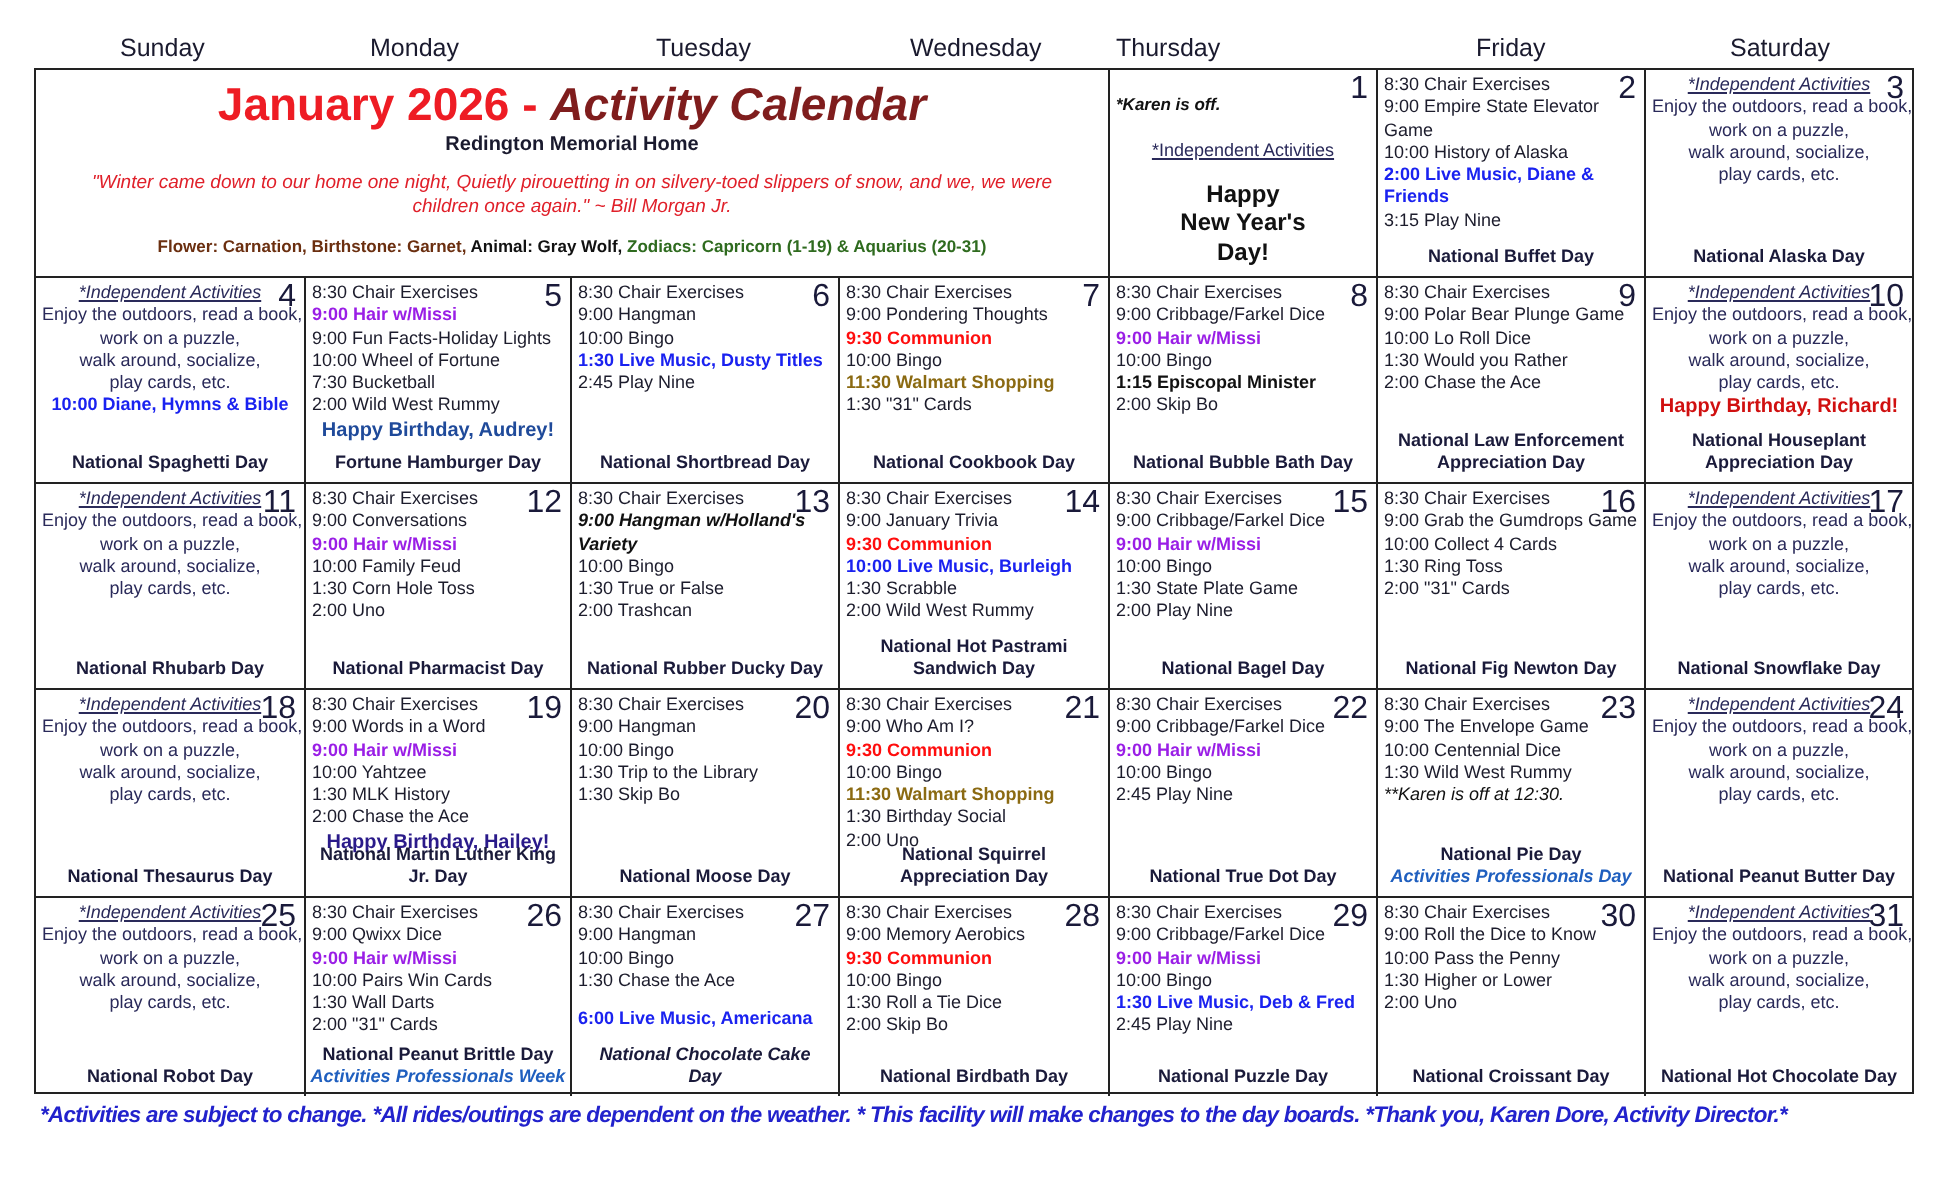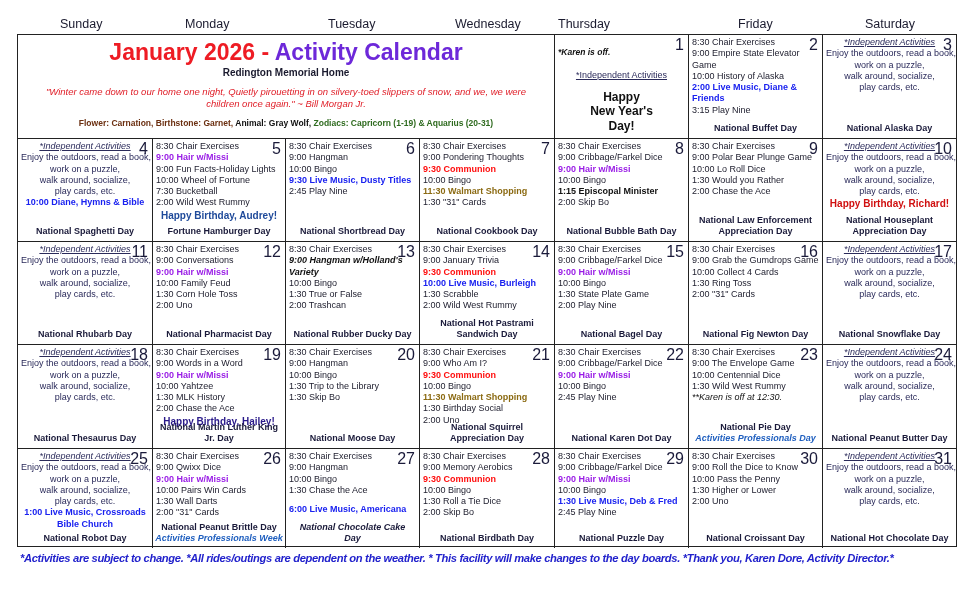--- a/index.html
+++ b/index.html
@@ -23,21 +23,21 @@
   .c-comm { color:#ff0d0d; font-weight:bold; }
   .c-music { color:#1a22f0; font-weight:bold; }
   .c-walmart { color:#8b6a12; font-weight:bold; }
   .c-bold { color:#111; font-weight:bold; }
   .c-bolditalic { color:#111; font-weight:bold; font-style:italic; }
   .c-italic { color:#111; font-style:italic; }
   .bday { text-align:center; font-weight:bold; font-size:10px; line-height:13px; }
   .header-block { position:absolute; left:0; top:0; width:537px; height:104px; border-right:1px solid #222; border-bottom:1px solid #222; box-sizing:border-box; text-align:center; }
   .title { font-size:23px; font-weight:bold; margin-top:3px; line-height:28px; }
   .title .red { color:#ee1c24; }
-  .title .green { color:#6d28d9; }
+  .title .green { color:#7f1d1d;font-style:italic; }
   .subtitle { font-size:10px; font-weight:bold; color:#1a1a2e; line-height:13px; }
   .quote { font-size:9.5px; font-style:italic; color:#e0202a; line-height:12px; margin:7px 14px 0; }
   .facts { font-size:8.5px; font-weight:bold; margin-top:8px; }
   .facts .brown { color:#6b2f10; }
   .facts .dark { color:#111;margin-top:36px; }
   .facts .grn { color:#2f6b1f; }
   .footer { position:absolute; left:20px; top:552px; font-size:11.2px; font-weight:bold; font-style:italic; color:#2222cc; letter-spacing:-0.35px; white-space:nowrap; }
   .prof { color:#1f5fbf; font-style:italic; font-weight:bold; }
 </style>
 </head>
@@ -125,21 +125,21 @@
       <div class="bday" style="color:#1f4a9a">Happy Birthday, Audrey!</div>
       <div class="nat">
         <div style="padding:0 6px;">Fortune Hamburger Day</div>
       </div>
     </div>
     <div class="cell" style="left: 268px; top: 104px; width: 134px; height: 103px;">
       <span class="daynum">6</span>
       <div class="line c-normal" style="">8:30 Chair Exercises</div>
       <div class="line c-normal" style="">9:00 Hangman</div>
       <div class="line c-normal" style="">10:00 Bingo</div>
-      <div class="wrap c-music" style="">9:30 Live Music, Dusty Titles</div>
+      <div class="wrap c-music" style="">1:30 Live Music, Dusty Titles</div>
       <div class="line c-normal" style="">2:45 Play Nine</div>
       <div class="nat">
         <div style="padding:0 6px;">National Shortbread Day</div>
       </div>
     </div>
     <div class="cell" style="left: 402px; top: 104px; width: 135px; height: 103px;">
       <span class="daynum">7</span>
       <div class="line c-normal" style="">8:30 Chair Exercises</div>
       <div class="line c-normal" style="">9:00 Pondering Thoughts</div>
       <div class="line c-comm" style="">9:30 Communion</div>
@@ -322,21 +322,21 @@
       </div>
     </div>
     <div class="cell" style="left: 537px; top: 310px; width: 134px; height: 104px;">
       <span class="daynum">22</span>
       <div class="line c-normal" style="">8:30 Chair Exercises</div>
       <div class="line c-normal" style="">9:00 Cribbage/Farkel Dice</div>
       <div class="line c-hair" style="">9:00 Hair w/Missi</div>
       <div class="line c-normal" style="">10:00 Bingo</div>
       <div class="line c-normal" style="">2:45 Play Nine</div>
       <div class="nat">
-        <div style="padding:0 6px;">National Karen Dot Day</div>
+        <div style="padding:0 6px;">National True Dot Day</div>
       </div>
     </div>
     <div class="cell" style="left: 671px; top: 310px; width: 134px; height: 104px;">
       <span class="daynum">23</span>
       <div class="line c-normal" style="">8:30 Chair Exercises</div>
       <div class="line c-normal" style="">9:00 The Envelope Game</div>
       <div class="line c-normal" style="">10:00 Centennial Dice</div>
       <div class="line c-normal" style="">1:30 Wild West Rummy</div>
       <div class="line c-italic" style="">**Karen is off at 12:30.</div>
       <div class="nat">
@@ -359,21 +359,20 @@
     </div>
     <div class="cell lastrow" style="left: 0px; top: 414px; width: 135px; height: 99px;">
       <span class="daynum">25</span>
       <div class="ind">
         <div class="h">*Independent Activities</div>
         <div class="line">Enjoy the outdoors, read a book,</div>
         <div class="line">work on a puzzle,</div>
         <div class="line">walk around, socialize,</div>
         <div class="line">play cards, etc.</div>
       </div>
-      <div class="wrap c-music" style="text-align:center;">1:00 Live Music, Crossroads Bible Church</div>
       <div class="nat">
         <div style="padding:0 6px;">National Robot Day</div>
       </div>
     </div>
     <div class="cell lastrow" style="left: 135px; top: 414px; width: 133px; height: 99px;">
       <span class="daynum">26</span>
       <div class="line c-normal" style="">8:30 Chair Exercises</div>
       <div class="line c-normal" style="">9:00 Qwixx Dice</div>
       <div class="line c-hair" style="">9:00 Hair w/Missi</div>
       <div class="line c-normal" style="">10:00 Pairs Win Cards</div>

